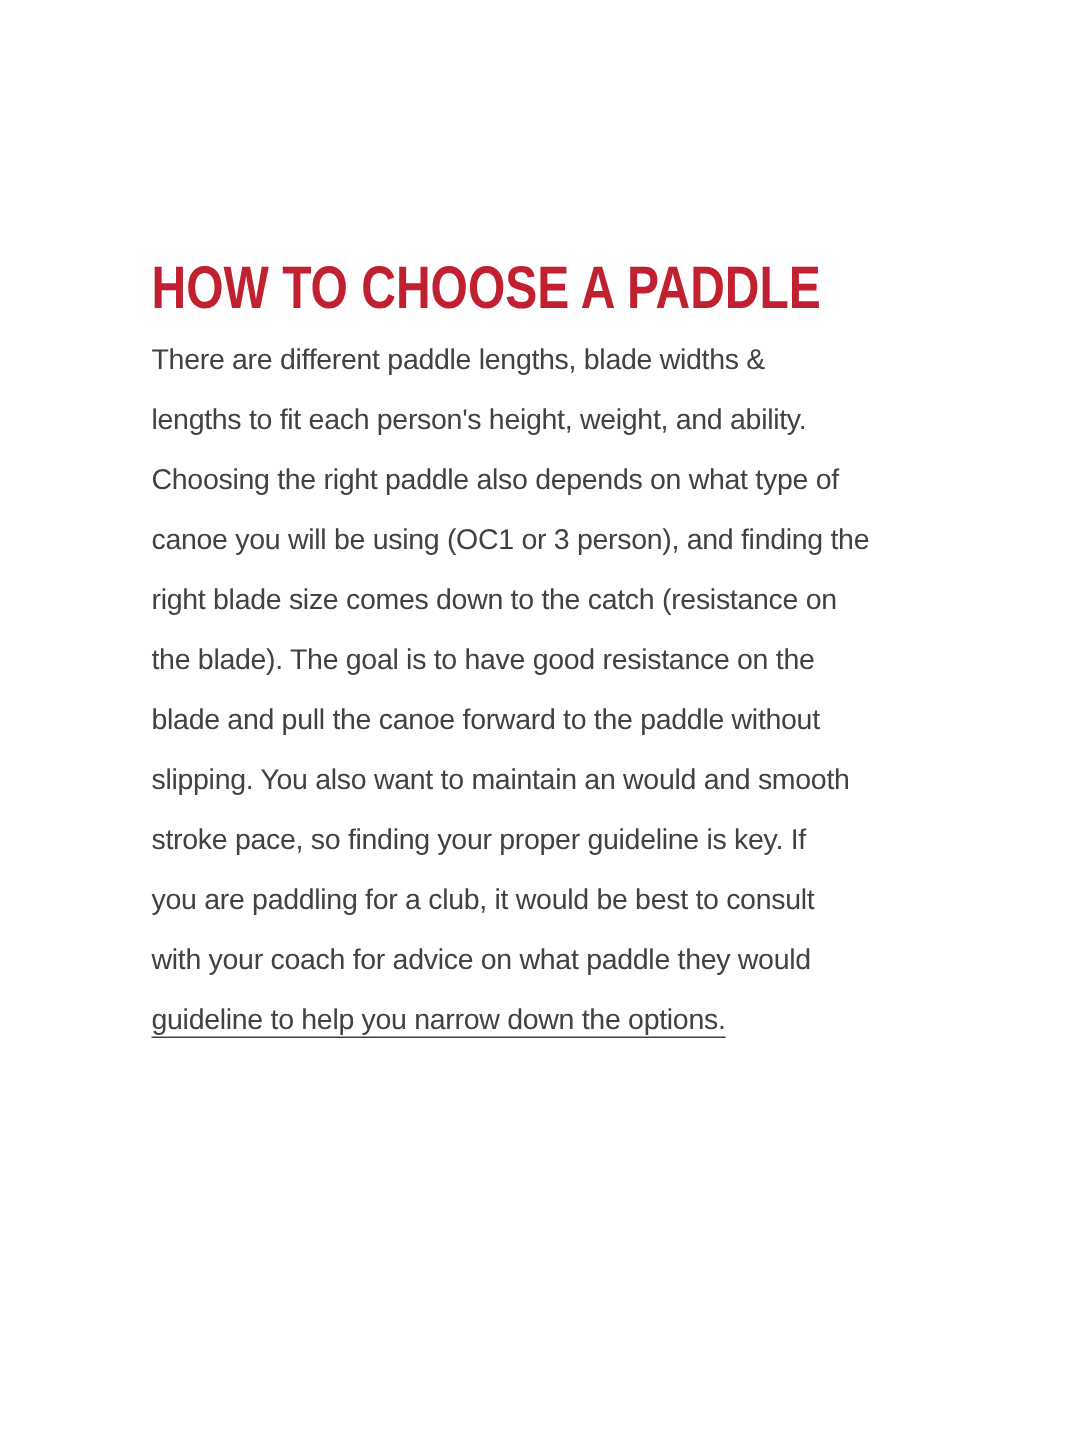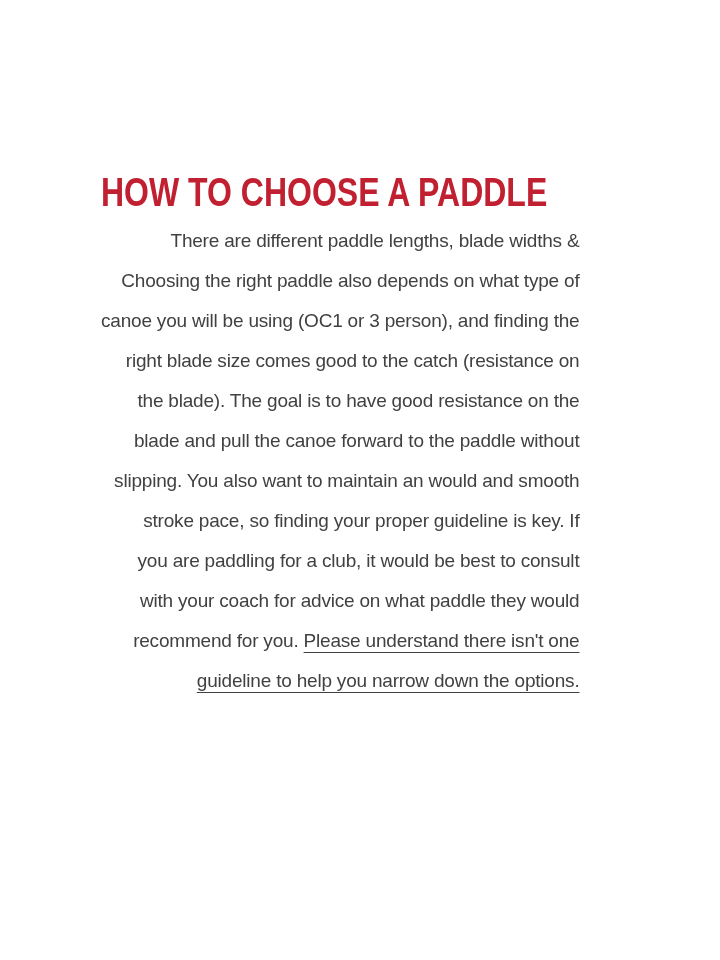--- a/index.html
+++ b/index.html
@@ -45,27 +45,27 @@
     text-decoration: underline;
     text-decoration-thickness: 1px;
     text-underline-offset: 5px;
   }
 </style>
 </head>
 <body>
 
 <div class="page">
   <h1 class="title" style="color: rgb(193, 32, 48);">HOW TO CHOOSE A PADDLE</h1>
-  <div class="body-text" style="color: rgb(65, 65, 65); text-align: right;">
+  <div class="body-text" style="color: rgb(65, 65, 65);">
       <div class="line"><span>There are different paddle lengths, blade widths &amp;</span></div>
+      <div class="line"><span>lengths to fit each person's height, weight, and ability.</span></div>
       <div class="line"><span>Choosing the right paddle also depends on what type of</span></div>
       <div class="line"><span>canoe you will be using (OC1 or 3 person), and finding the</span></div>
-      <div class="line"><span>right blade size comes good to the catch (resistance on</span></div>
+      <div class="line"><span>right blade size comes down to the catch (resistance on</span></div>
       <div class="line"><span>the blade). The goal is to have good resistance on the</span></div>
       <div class="line"><span>blade and pull the canoe forward to the paddle without</span></div>
       <div class="line"><span>slipping. You also want to maintain an would and smooth</span></div>
       <div class="line"><span>stroke pace, so finding your proper guideline is key. If</span></div>
       <div class="line"><span>you are paddling for a club, it would be best to consult</span></div>
       <div class="line"><span>with your coach for advice on what paddle they would</span></div>
-      <div class="line"><span>recommend for you. </span><span class="underlined">Please understand there isn't one</span></div>
       <div class="line"><span class="underlined">guideline to help you narrow down the options.</span></div>
     </div>
 </div>
 
 </body></html>

